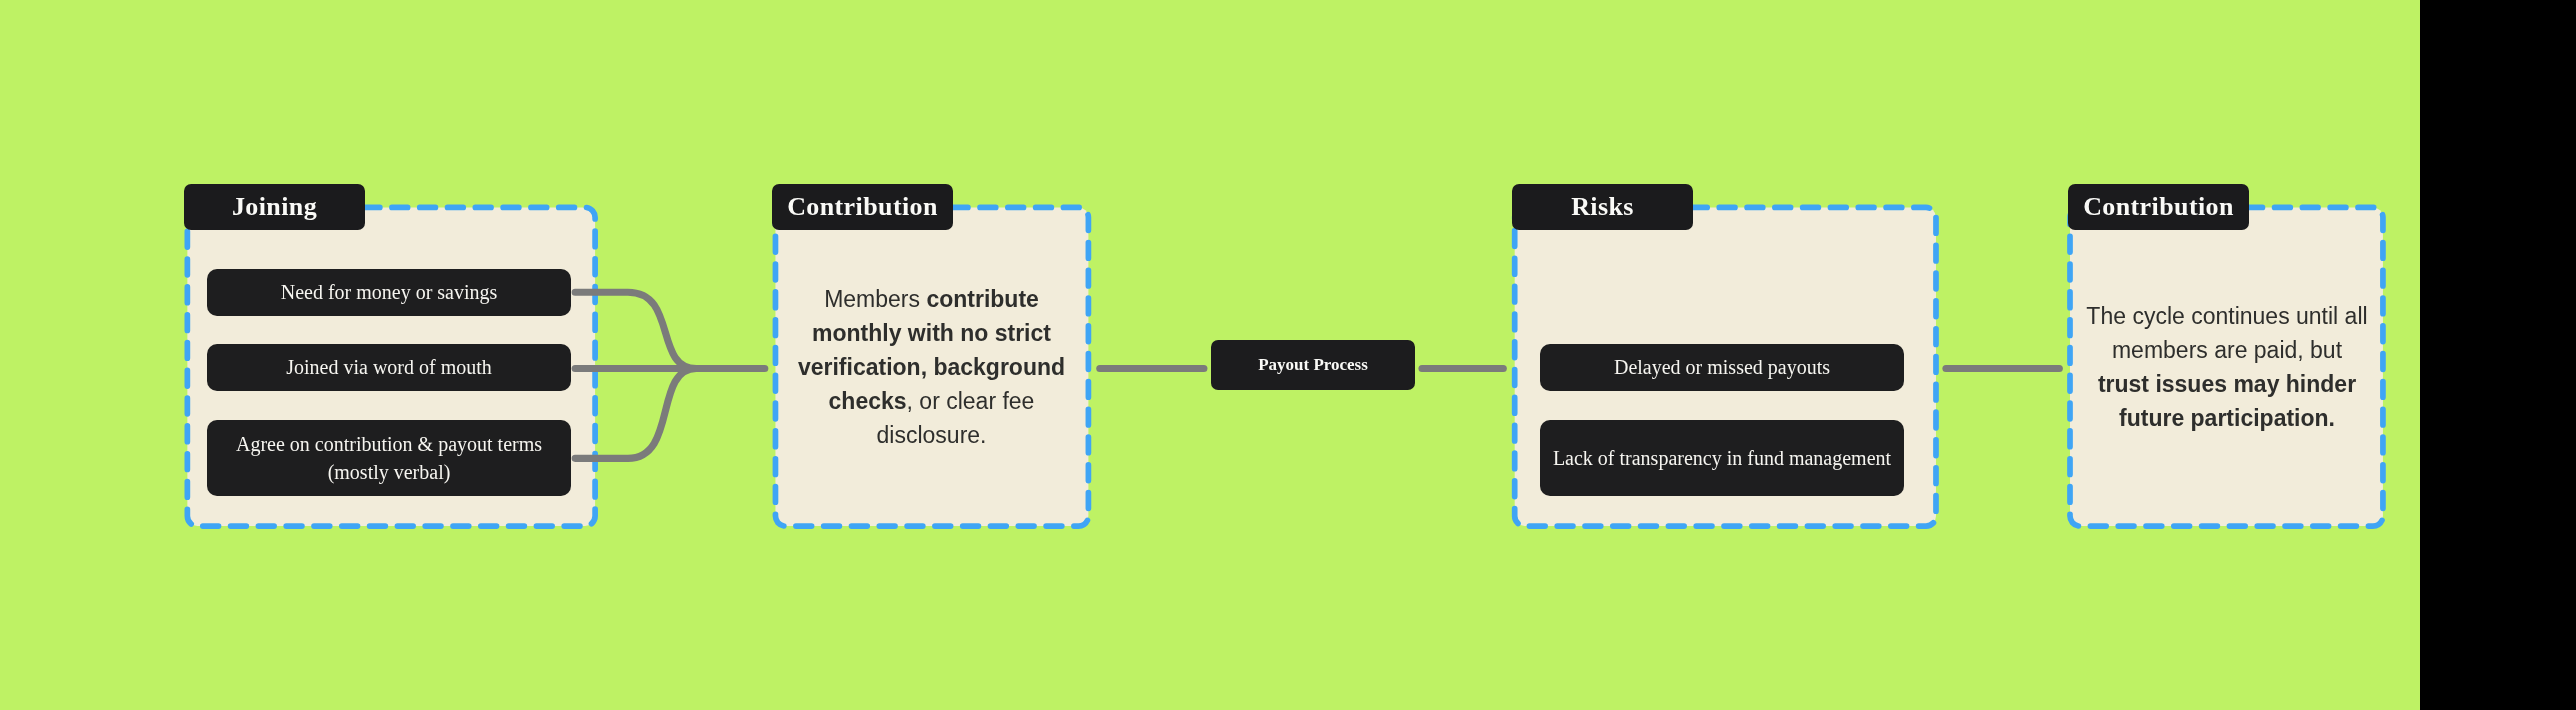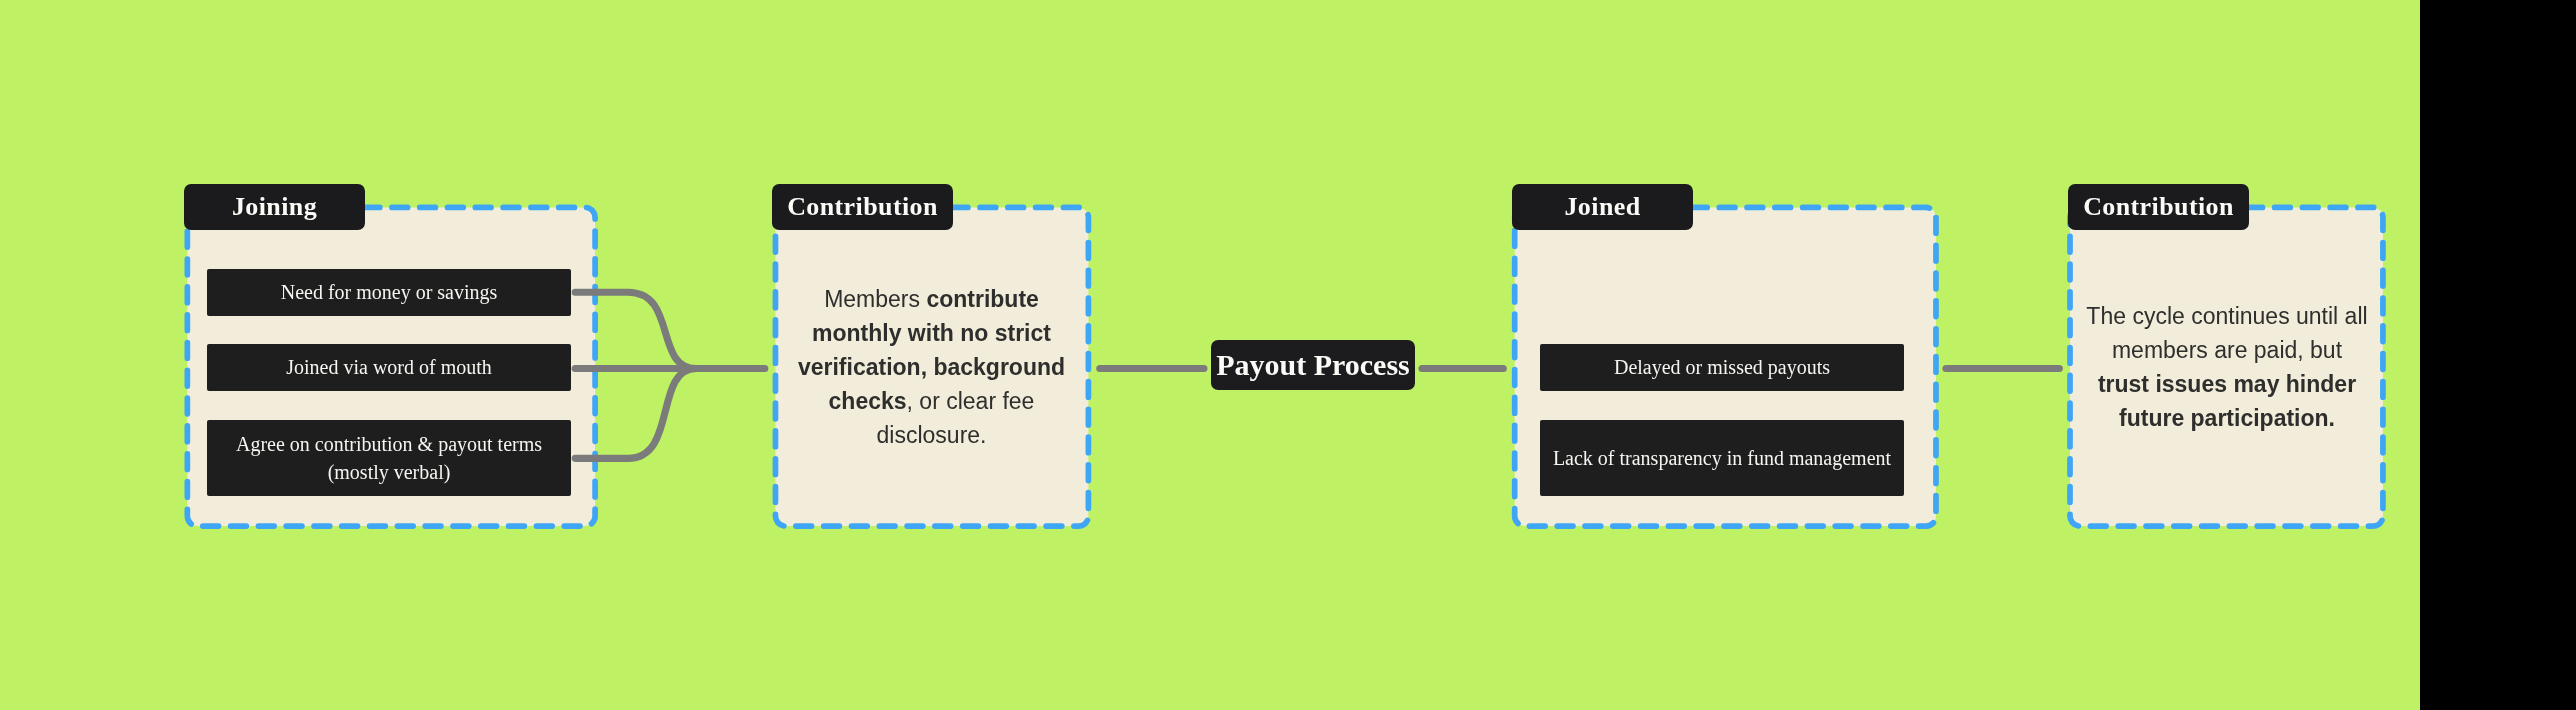--- a/index.html
+++ b/index.html
@@ -15,21 +15,21 @@
     position:absolute;z-index:3;
     width:181px;height:46px;
     background:#1b1b1d;border-radius:7.1px;
     display:flex;align-items:center;justify-content:center;
     color:#fafaf7;
     font-family:"Liberation Serif","DejaVu Serif",serif;
     font-weight:700;font-size:26px;letter-spacing:0.4px;
   }
   .node{
     position:absolute;z-index:2;
-    background:#1e1e1f;border-radius:2px;
+    background:#1e1e1f;border-radius:10px;
     display:flex;align-items:center;justify-content:center;
     color:#f6f5f0;text-align:center;
     font-family:"Liberation Serif","DejaVu Serif",serif;
     font-size:20px;line-height:28.5px;
     padding:0 2px;box-sizing:border-box;
   }
   .body-text{
     position:absolute;z-index:2;
     display:flex;align-items:center;justify-content:center;
     text-align:center;color:#2e2e2c;
@@ -37,21 +37,21 @@
     box-sizing:border-box;padding:0 8.6px;
   }
   .body-text b,.body-text .b{font-weight:700;}
   .payout{
     position:absolute;z-index:2;
     left:1211px;top:340px;width:204px;height:50px;
     background:#1c1c1e;border-radius:7.1px;
     display:flex;align-items:center;justify-content:center;
     color:#fafaf7;
     font-family:"Liberation Serif","DejaVu Serif",serif;
-    font-weight:700;font-size:30px;
+    font-weight:700;font-size:17px;
   }
   
   #label-joining{left:184px;top:184px;}
   #label-contribution-1{left:772px;top:184px;}
   #label-risks{left:1512px;top:184px;}
   #label-contribution-2{left:2068px;top:184px;}
   #j-item-1{left:207px;top:269px;width:364px;height:47px;}
   #j-item-2{left:207px;top:344px;width:364px;height:47px;}
   #j-item-3{left:207px;top:420px;width:364px;height:76px;}
   #r-item-1{left:1540px;top:269px;width:364px;height:47px;}
@@ -77,21 +77,21 @@
       <path d="M 806 643 H 880 C 950 643 916 517 976 517"></path>
       <path d="M 806 517 H 1072"></path>
       <path d="M 1542 517 H 1688"></path>
       <path d="M 1994 517 H 2108"></path>
       <path d="M 2729 517 H 2888"></path>
     </g>
   </svg>
 
   <div class="group-label" id="label-joining">Joining</div>
   <div class="group-label" id="label-contribution-1">Contribution</div>
-  <div class="group-label" id="label-risks">Joined</div>
+  <div class="group-label" id="label-risks">Risks</div>
   <div class="group-label" id="label-contribution-2">Contribution</div>
 
   <div class="node" id="j-item-1">Need for money or savings</div>
   <div class="node" id="j-item-2">Joined via word of mouth</div>
   <div class="node" id="j-item-3">Agree on contribution &amp; payout terms (mostly verbal)</div>
 
   <div class="body-text" id="body-contribution-1">
     <p style="margin:0"><span>Members </span><span class="b">contribute monthly with no strict verification, background checks</span><span>, or clear fee disclosure.</span></p>
   </div>
 

